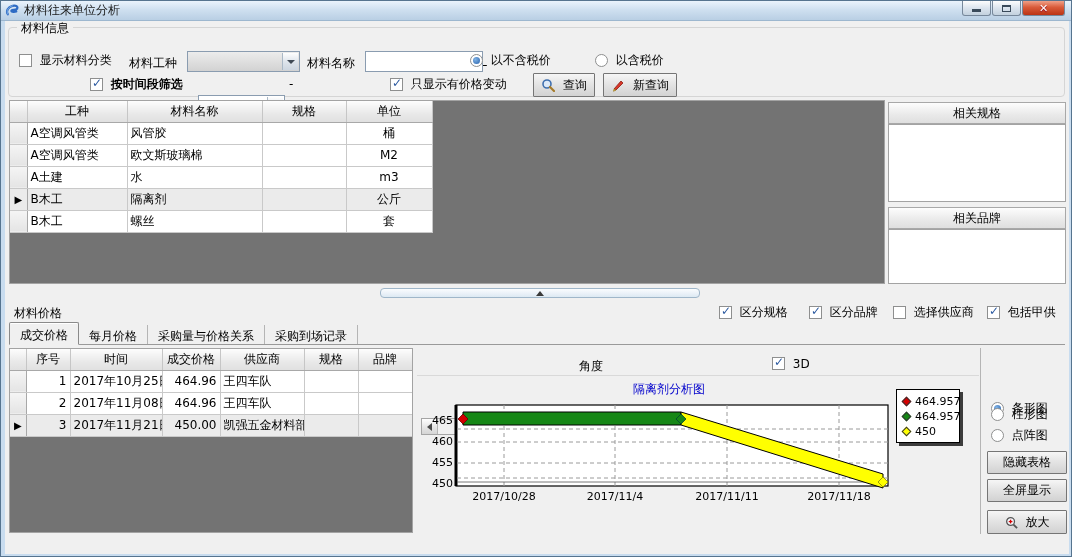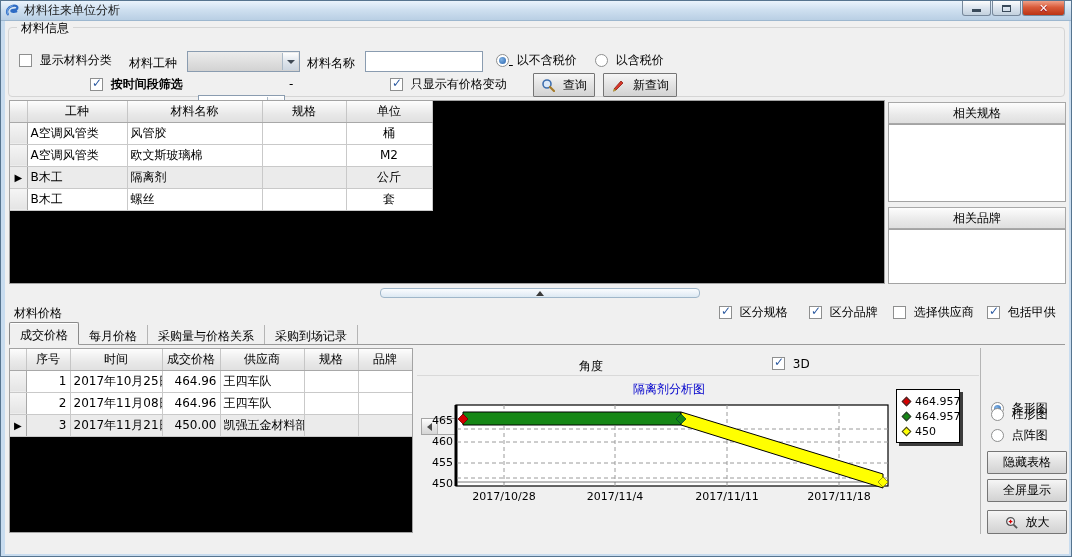--- a/index.html
+++ b/index.html
@@ -45,21 +45,21 @@
     display:flex; align-items:center; justify-content:center; }
   .arrow-down { width:0; height:0; border-left:4px solid transparent; border-right:4px solid transparent; border-top:4px solid #404a55; }
   .combo.graybody { background:linear-gradient(#ececec,#d2d2d2); }
   .textinput { background:#fff; border:1px solid #8a9cb0; height:21px; padding:2px 4px; }
 
   
   .btn { border:1px solid #757575; border-radius:1px; background:linear-gradient(#f6f6f6,#e4e4e4 45%,#d2d2d2);
     display:flex; align-items:center; justify-content:center; gap:8px; cursor:pointer; font-size:12px; }
 
   
-  .gridpanel { background:#000000; border:1px solid #a3a3a3; overflow:hidden; }
+  .gridpanel { background:#737373; border:1px solid #a3a3a3; overflow:hidden; }
   table.grid { border-collapse:collapse; table-layout:fixed; }
   table.grid th { background:linear-gradient(#fdfdfd,#e9e9e9 60%,#e0e0e0); font-weight:normal;
     border-right:1px solid #c6c6c6; border-bottom:1px solid #a8a8a8; height:21px; padding:0 2px; text-align:center; }
   table.grid td { border-right:1px solid #c9c9c9; border-bottom:1px solid #c9c9c9; height:22px; padding:0 3px; background:#fff; overflow:hidden; white-space:nowrap; }
   table.grid td.selcol { background:linear-gradient(#f5f5f5,#e4e4e4); border-right:1px solid #a8a8a8; text-align:center; padding:0; }
   table.grid tr.selected td { background:#ebebeb; }
   .rowarrow { font-size:10px; line-height:1; }
   td.num { text-align:right; }
   td.ctr { text-align:center; }
 
@@ -136,21 +136,21 @@
     <div class="abs combo graybody" style="left:182px; top:30px; width:113px;">
       <span></span>
       <span class="drop">
           <span class="arrow-down"></span>
         </span>
     </div>
     <span class="abs" style="left:302px; top:34px;">材料名称</span>
     <div class="abs textinput" style="left:360px; top:30px; width:118px;">
       <span></span>
     </div>
-    <div class="abs" style="left:491px; top:31px;text-decoration:underline;">
+    <div class="abs" style="left:465px; top:31px;text-decoration:underline;">
       <span class="radio sel"></span>
       <span class="ctl-label">以不含税价</span>
     </div>
     <div class="abs" style="left:590px; top:31px;">
       <span class="radio"></span>
       <span class="ctl-label">以含税价</span>
     </div>
 
     <div class="abs" style="left:85px; top:55px;">
       <span class="cb checked"></span>
@@ -211,20 +211,27 @@
           <td>风管胶</td>
           <td></td>
           <td class="ctr">桶</td>
         </tr>
         <tr>
           <td class="selcol"></td>
           <td>A空调风管类</td>
           <td>欧文斯玻璃棉</td>
           <td></td>
           <td class="ctr">M2</td>
+        </tr>
+        <tr>
+          <td class="selcol"></td>
+          <td>A土建</td>
+          <td>水</td>
+          <td></td>
+          <td class="ctr">m3</td>
         </tr>
         <tr class="selected">
           <td class="selcol"><span class="rowarrow">▶</span></td>
           <td>B木工</td>
           <td>隔离剂</td>
           <td></td>
           <td class="ctr">公斤</td>
         </tr>
         <tr>
           <td class="selcol"></td>

